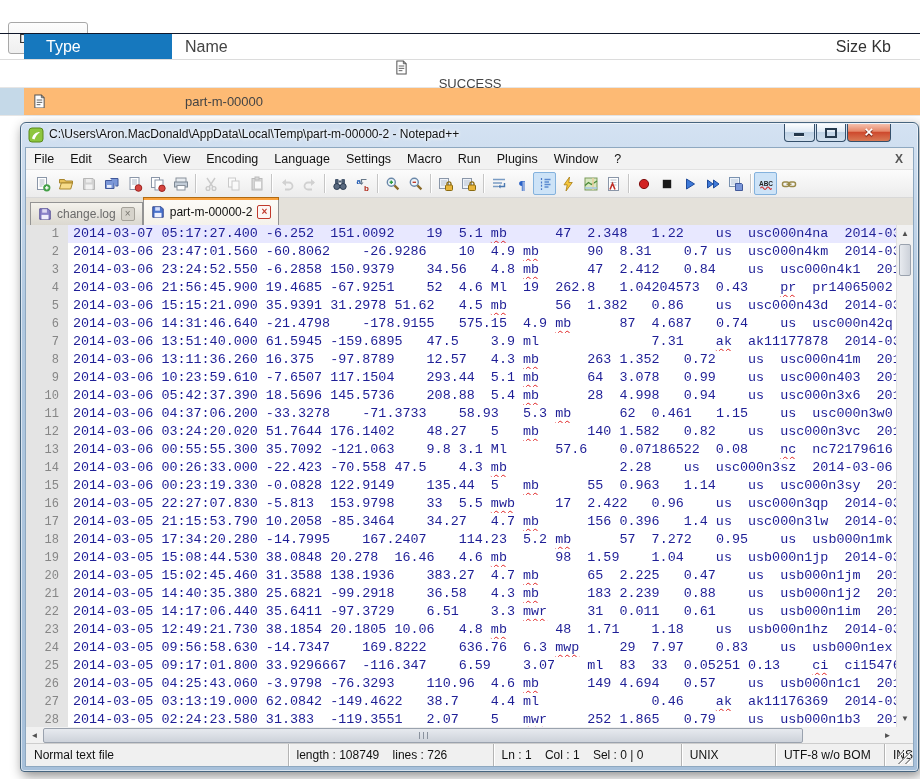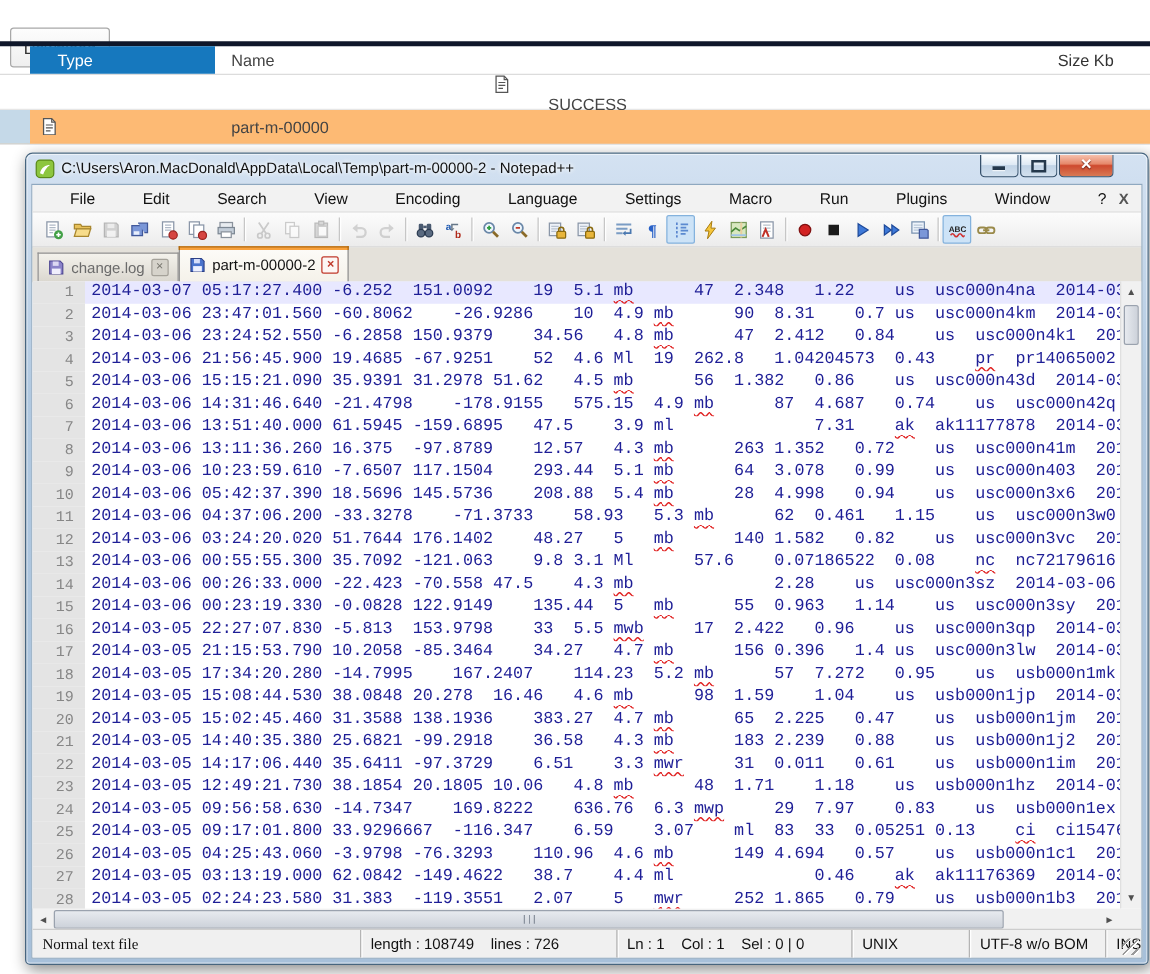--- a/index.html
+++ b/index.html
@@ -2,21 +2,21 @@
 <html><head>
 <meta charset="utf-8">
 <style>
   html,body{margin:0;padding:0;width:920px;height:779px;overflow:hidden;background:#fff;
     font-family:"Liberation Sans", sans-serif;}
   
   #webpage{position:absolute;left:0;top:0;width:920px;height:779px;background:#fff;}
   #dl-btn{position:absolute;left:8px;top:22px;height:32px;padding:0 10px;font-size:13px;color:#333;
     background:linear-gradient(#fdfdfd,#efefef);border:1px solid #a8a8a8;border-radius:3px;}
   .tbl-row{position:absolute;left:0;width:920px;display:flex;align-items:center;box-sizing:border-box;}
-  #tbl-head{top:33px;height:27px;border-top:4px solid #0f172a;border-bottom:1px solid #dcdcdc;font-size:13px;}
+  #tbl-head{top:33px;height:27px;border-top:1px solid #0f172a;border-bottom:1px solid #dcdcdc;font-size:16px;}
   .col-gutter{width:24px;height:100%;}
   .col-type{width:148px;height:100%;display:flex;align-items:center;box-sizing:border-box;}
   #tbl-head .col-type{background:#1678be;color:#fff;padding-left:22px;}
   .col-name{flex:1;padding-left:13px;color:#444;}
   .col-size{width:70px;text-align:right;padding-right:29px;color:#333;}
   .f-row{height:28px;border-bottom:1px solid #e6e6e6;font-size:13px;color:#222;}
   #row-1{top:60px;flex-direction:column;}
   #row-2{top:88px;background:#fdba74;}
   #row-2 .col-gutter{background:#c5d9e8;}
   .f-row .col-type{padding-left:9px;}
@@ -39,21 +39,21 @@
   #btn-min::after{content:"";position:absolute;left:9px;top:9px;width:10px;height:3px;background:#24384c;
     box-shadow:0 1px 0 rgba(255,255,255,.7);}
   #btn-max::after{content:"";position:absolute;left:8px;top:4px;width:8px;height:6px;border:2px solid #24384c;}
   #btn-close::after{content:"×";position:absolute;left:0;right:0;top:-1px;text-align:center;color:#fff;
     font-size:15px;font-weight:bold;text-shadow:0 1px 1px #5a1208;}
   #client{position:absolute;left:4px;right:4px;top:24px;bottom:4px;background:#f0f0f0;
     border:1px solid #8ea8c0;box-sizing:border-box;}
   
   #menubar{position:relative;height:21px;background:#f2f2f2;border-bottom:1px solid #e2e2e2;
     display:flex;align-items:center;font-size:12.5px;color:#111;}
-  .menu-item{padding:0 8px;height:100%;display:flex;align-items:center;margin-left:22px;}
+  .menu-item{padding:0 8px;height:100%;display:flex;align-items:center;}
   #menu-x{position:absolute;right:10px;top:0;height:100%;display:flex;align-items:center;
     font-size:12px;color:#555;font-weight:bold;}
   
   #toolbar{height:27px;background:linear-gradient(#fcfcfc,#ececec);border-bottom:1px solid #d8d8d8;
     display:flex;align-items:center;padding-left:5px;}
   .tbico{width:21px;height:21px;display:flex;align-items:center;justify-content:center;border:1px solid transparent;border-radius:2px;}
   .tbico svg{width:16px;height:16px;}
   .tbico.disabled{filter:grayscale(1) opacity(.5);}
   .tbico.pressed{background:#cde3f7;border:1px solid #84b2dd;}
   .tbsep{width:1px;height:19px;background:#c6c6c6;box-shadow:1px 0 0 #fff;margin:0 3px;}
@@ -94,21 +94,21 @@
   #hthumb::after{content:"";position:absolute;left:50%;top:3px;width:7px;height:7px;margin-left:-4px;
     border-left:1px solid #8a929e;border-right:1px solid #8a929e;background:
     linear-gradient(90deg,transparent 3px,#8a929e 3px,#8a929e 4px,transparent 4px);}
   #htrack{flex:1;}
   #corner{width:17px;background:#f1f1f1;}
   
   #statusbar{position:absolute;left:0;right:0;bottom:0;height:22px;background:#f0f0f0;
     border-top:1px solid #cdcdcd;display:flex;align-items:center;font-size:12px;color:#111;}
   .sb-sec{height:100%;display:flex;align-items:center;padding-left:8px;box-sizing:border-box;white-space:pre;}
   .sb-sec+.sb-sec{border-left:1px solid #b4b4b4;box-shadow:inset 1px 0 0 #fff;}
-  #sb-1{width:264px;font-family:Liberation Serif, serif;} #sb-2{width:207px;} #sb-3{width:190px;} #sb-4{width:95px;} #sb-5{width:110px;} #sb-6{flex:1;}
+  #sb-1{width:264px;} #sb-2{width:207px;} #sb-3{width:190px;} #sb-4{width:95px;} #sb-5{width:110px;} #sb-6{flex:1;}
   #grip{position:absolute;right:2px;bottom:2px;width:13px;height:13px;
     background:repeating-linear-gradient(135deg,transparent 0 3px,#9a9a9a 3px 4.5px,#fff 4.5px 5.5px);}
 </style>
 </head>
 <body>
 
 <div id="webpage">
   <button id="dl-btn">Download</button>
 
   <div class="tbl-row" id="tbl-head">

